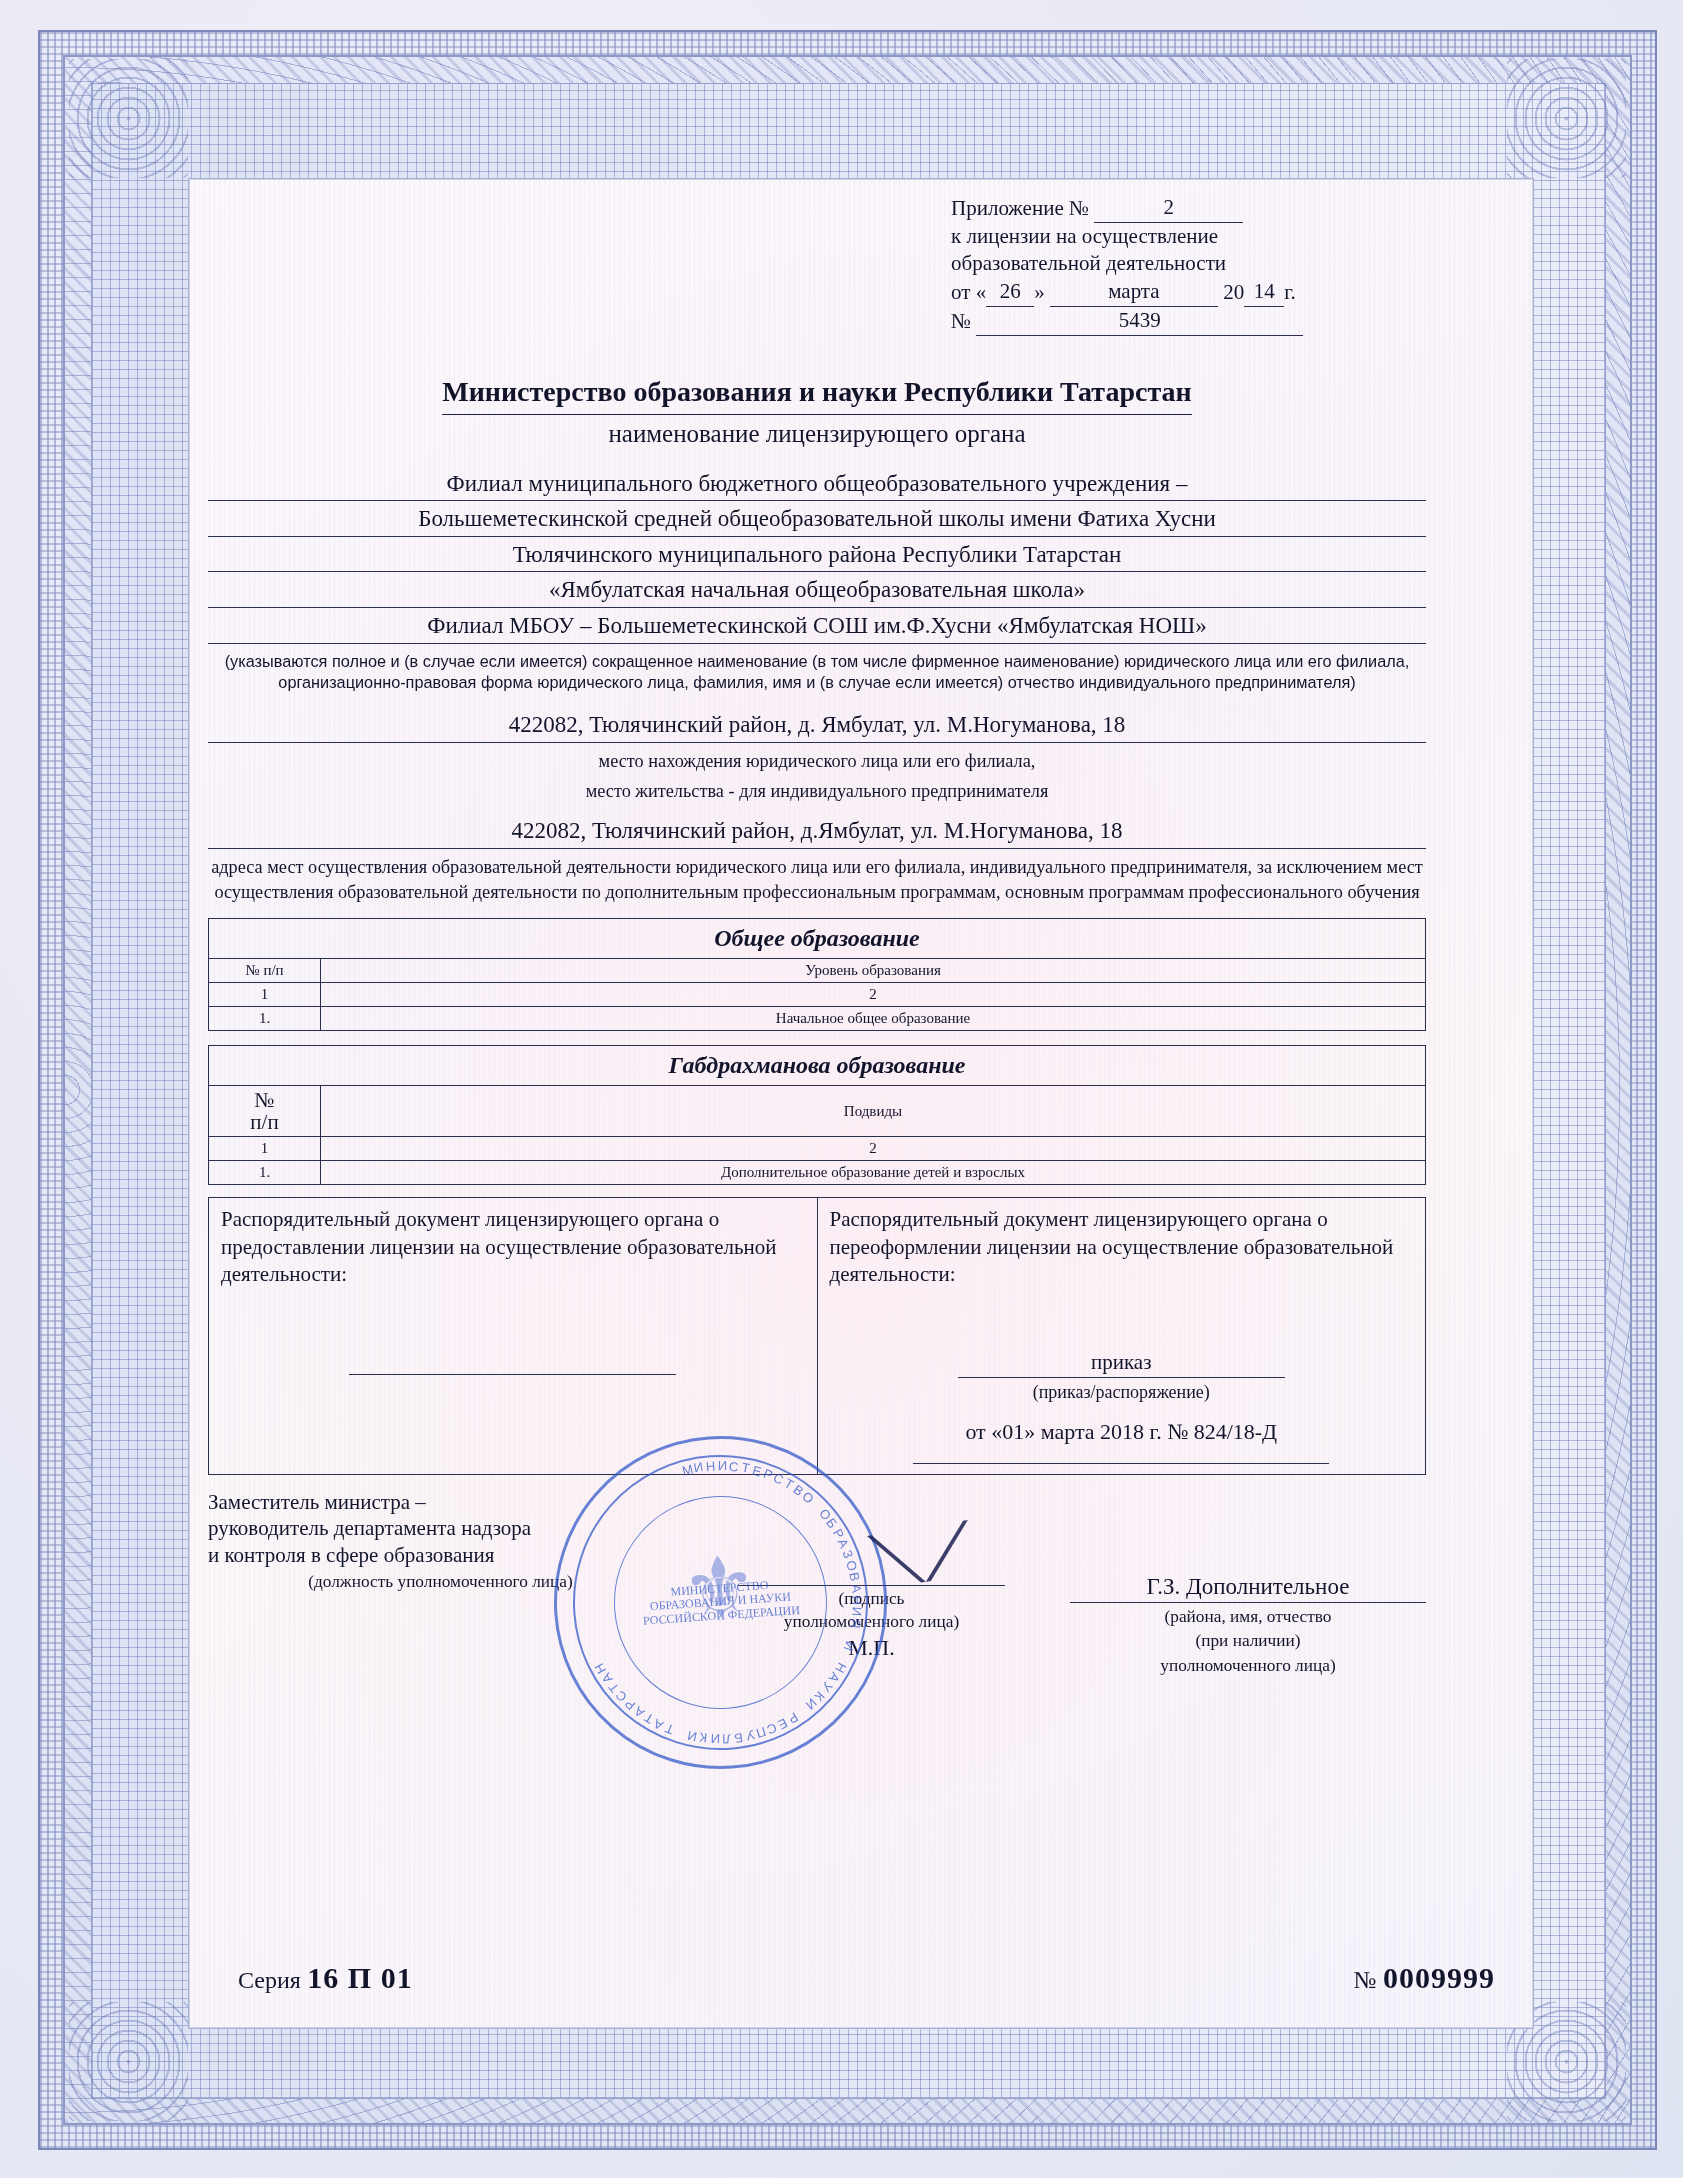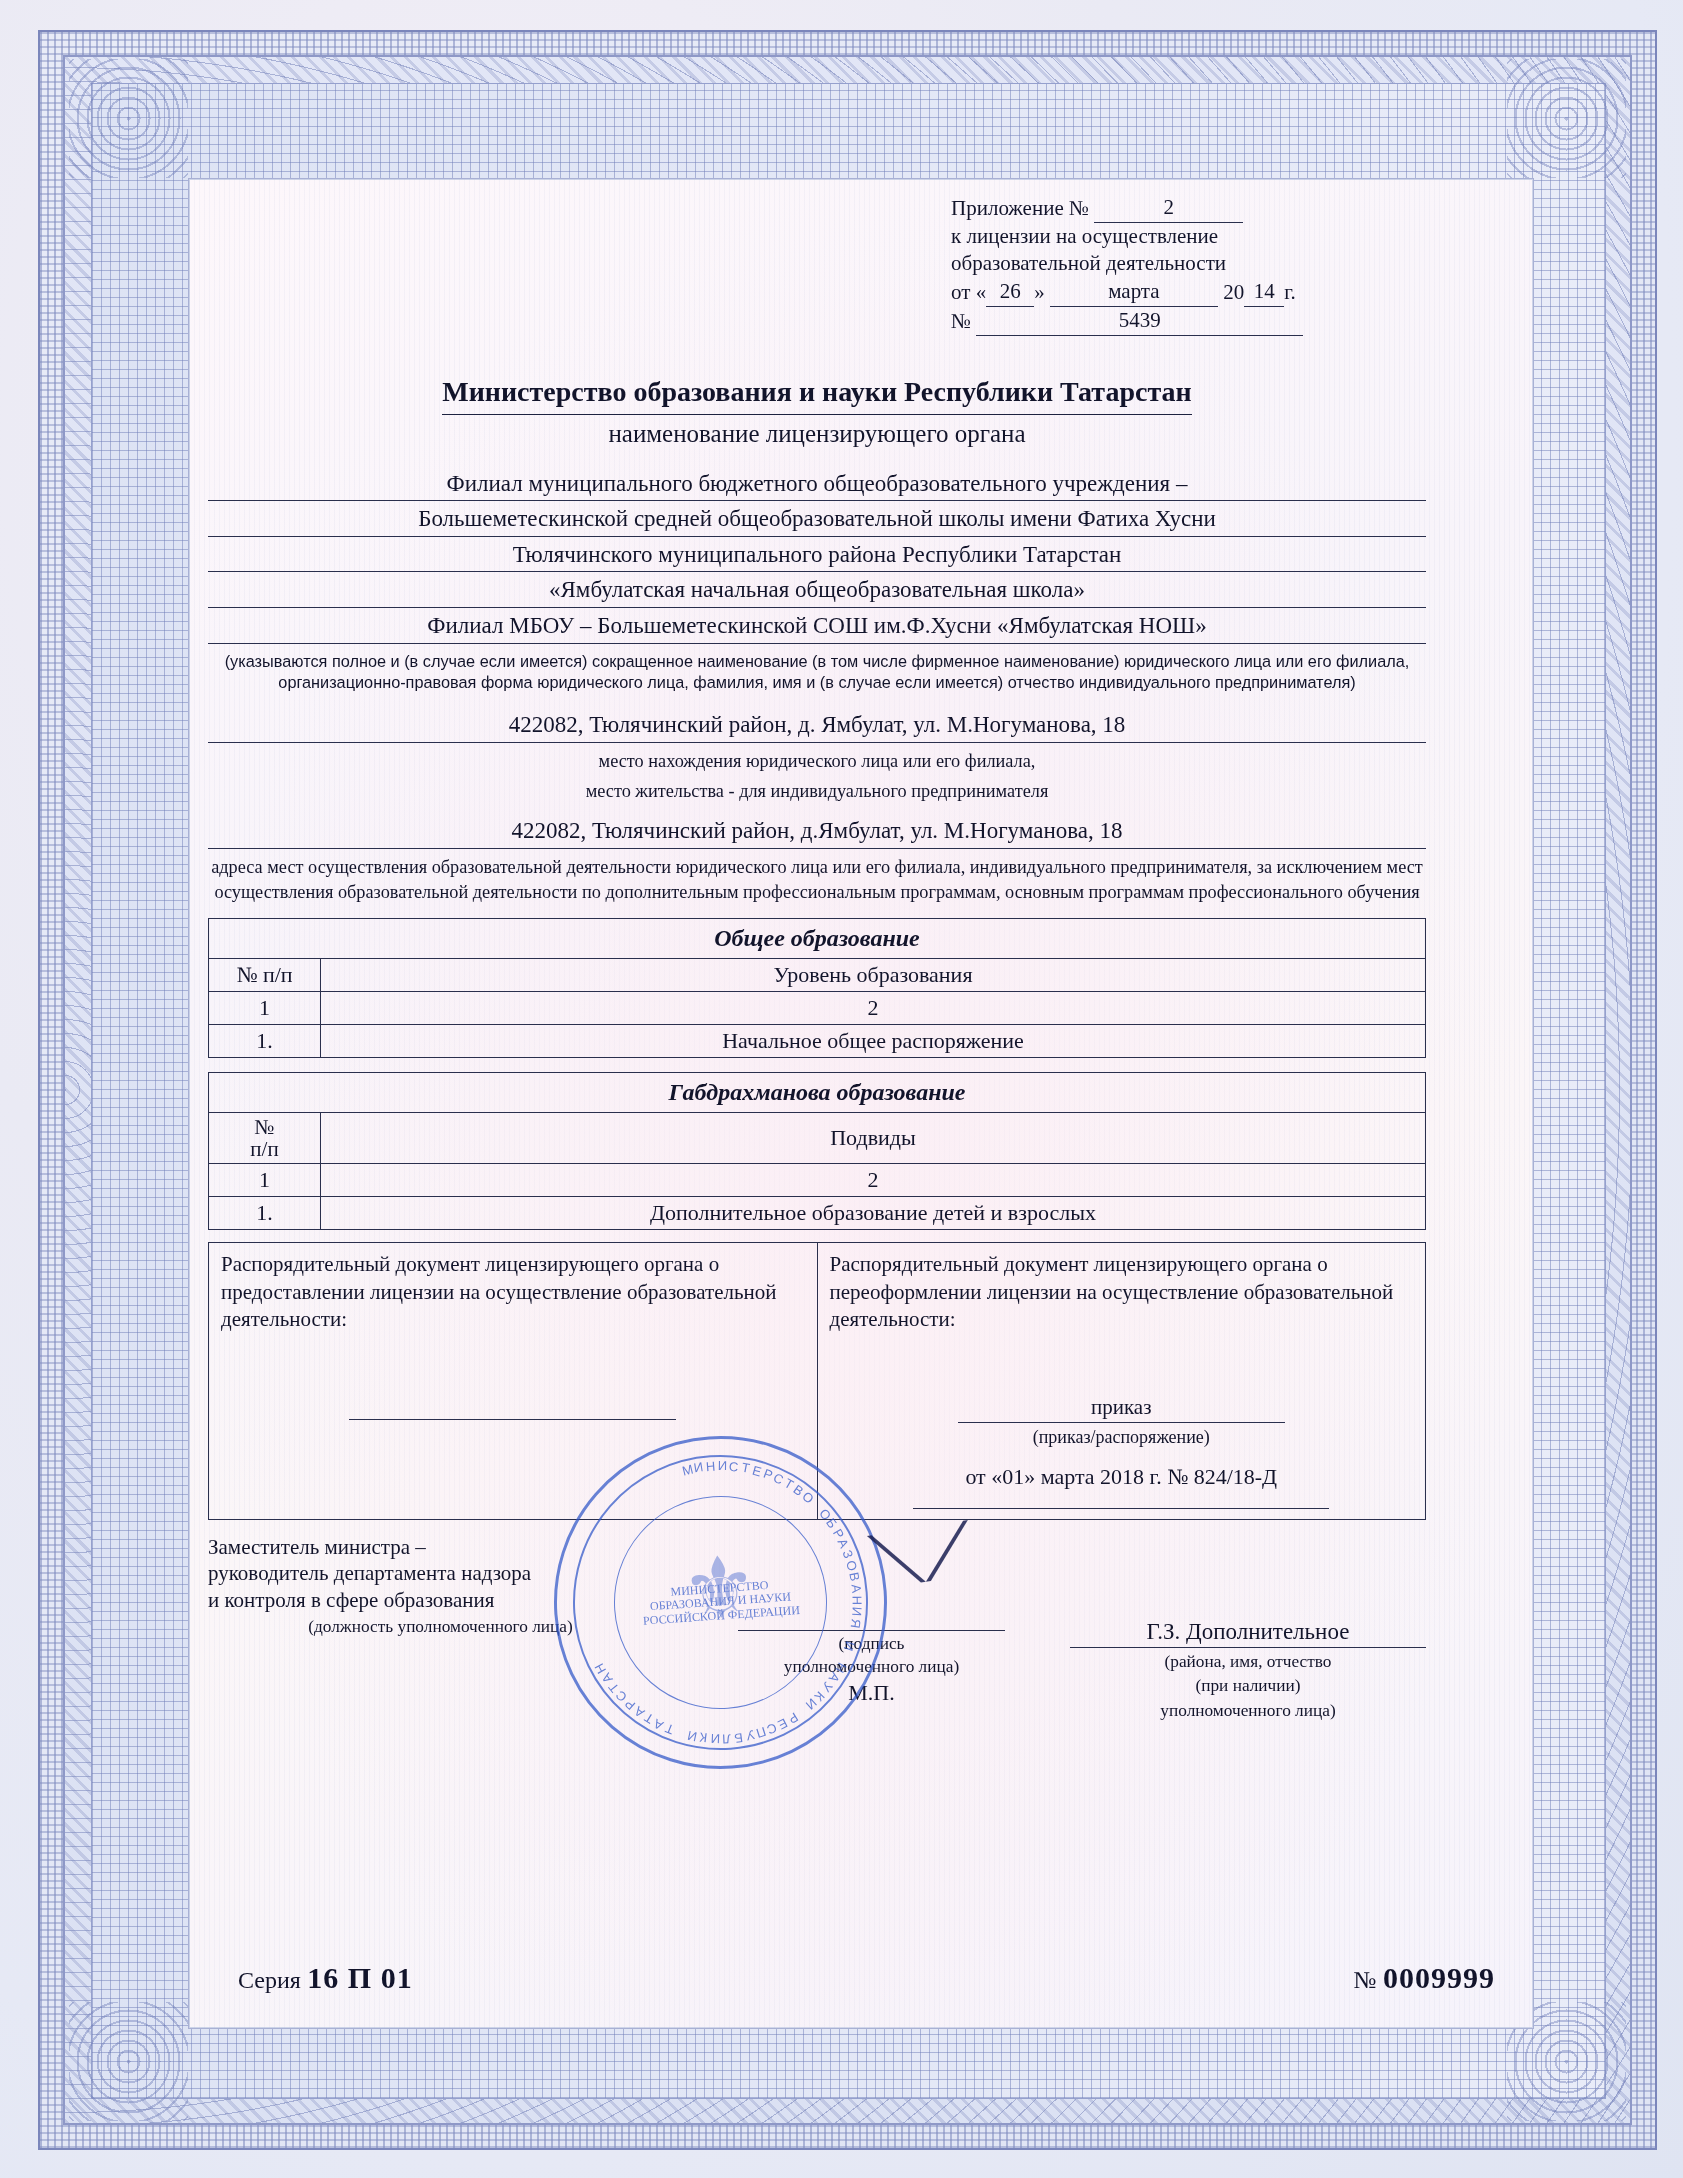--- a/index.html
+++ b/index.html
@@ -126,21 +126,21 @@
   table.tbl{
     width:100%;border-collapse:collapse;margin-top:14px;
     border:1px solid #2a2f4d;
   }
   table.tbl td,table.tbl th{
     border:1px solid #2a2f4d;
     padding:3px 6px;text-align:center;font-weight:400;
   }
   .tbl .thead-main{font-size:24px;font-weight:700;padding:6px 0;font-style:italic;}
   .tbl .colnum{width:99px;}
-  .tbl .cell{font-size:22px;}
+  .tbl .cell{font-size:15px;}
   .tbl .small-head{font-size:21px;line-height:1.05;}
 
   table.docs{
     width:100%;border-collapse:collapse;margin-top:12px;
     border:1px solid #2a2f4d;
   }
   table.docs td{
     border:1px solid #2a2f4d;
     vertical-align:top;
     padding:8px 12px 10px;
@@ -302,21 +302,21 @@
       <tr>
         <td class="colnum cell">№ п/п</td>
         <td class="cell">Уровень образования</td>
       </tr>
       <tr>
         <td class="colnum cell">1</td>
         <td class="cell">2</td>
       </tr>
       <tr>
         <td class="colnum cell">1.</td>
-        <td class="cell">Начальное общее распоряжение</td>
+        <td class="cell">Начальное общее образование</td>
       </tr>
     </tbody>
       </table>
 
     <table class="tbl">
       <tbody>
           <tr>
         <td class="thead-main" colspan="2">Габдрахманова образование</td>
       </tr>
       <tr>

